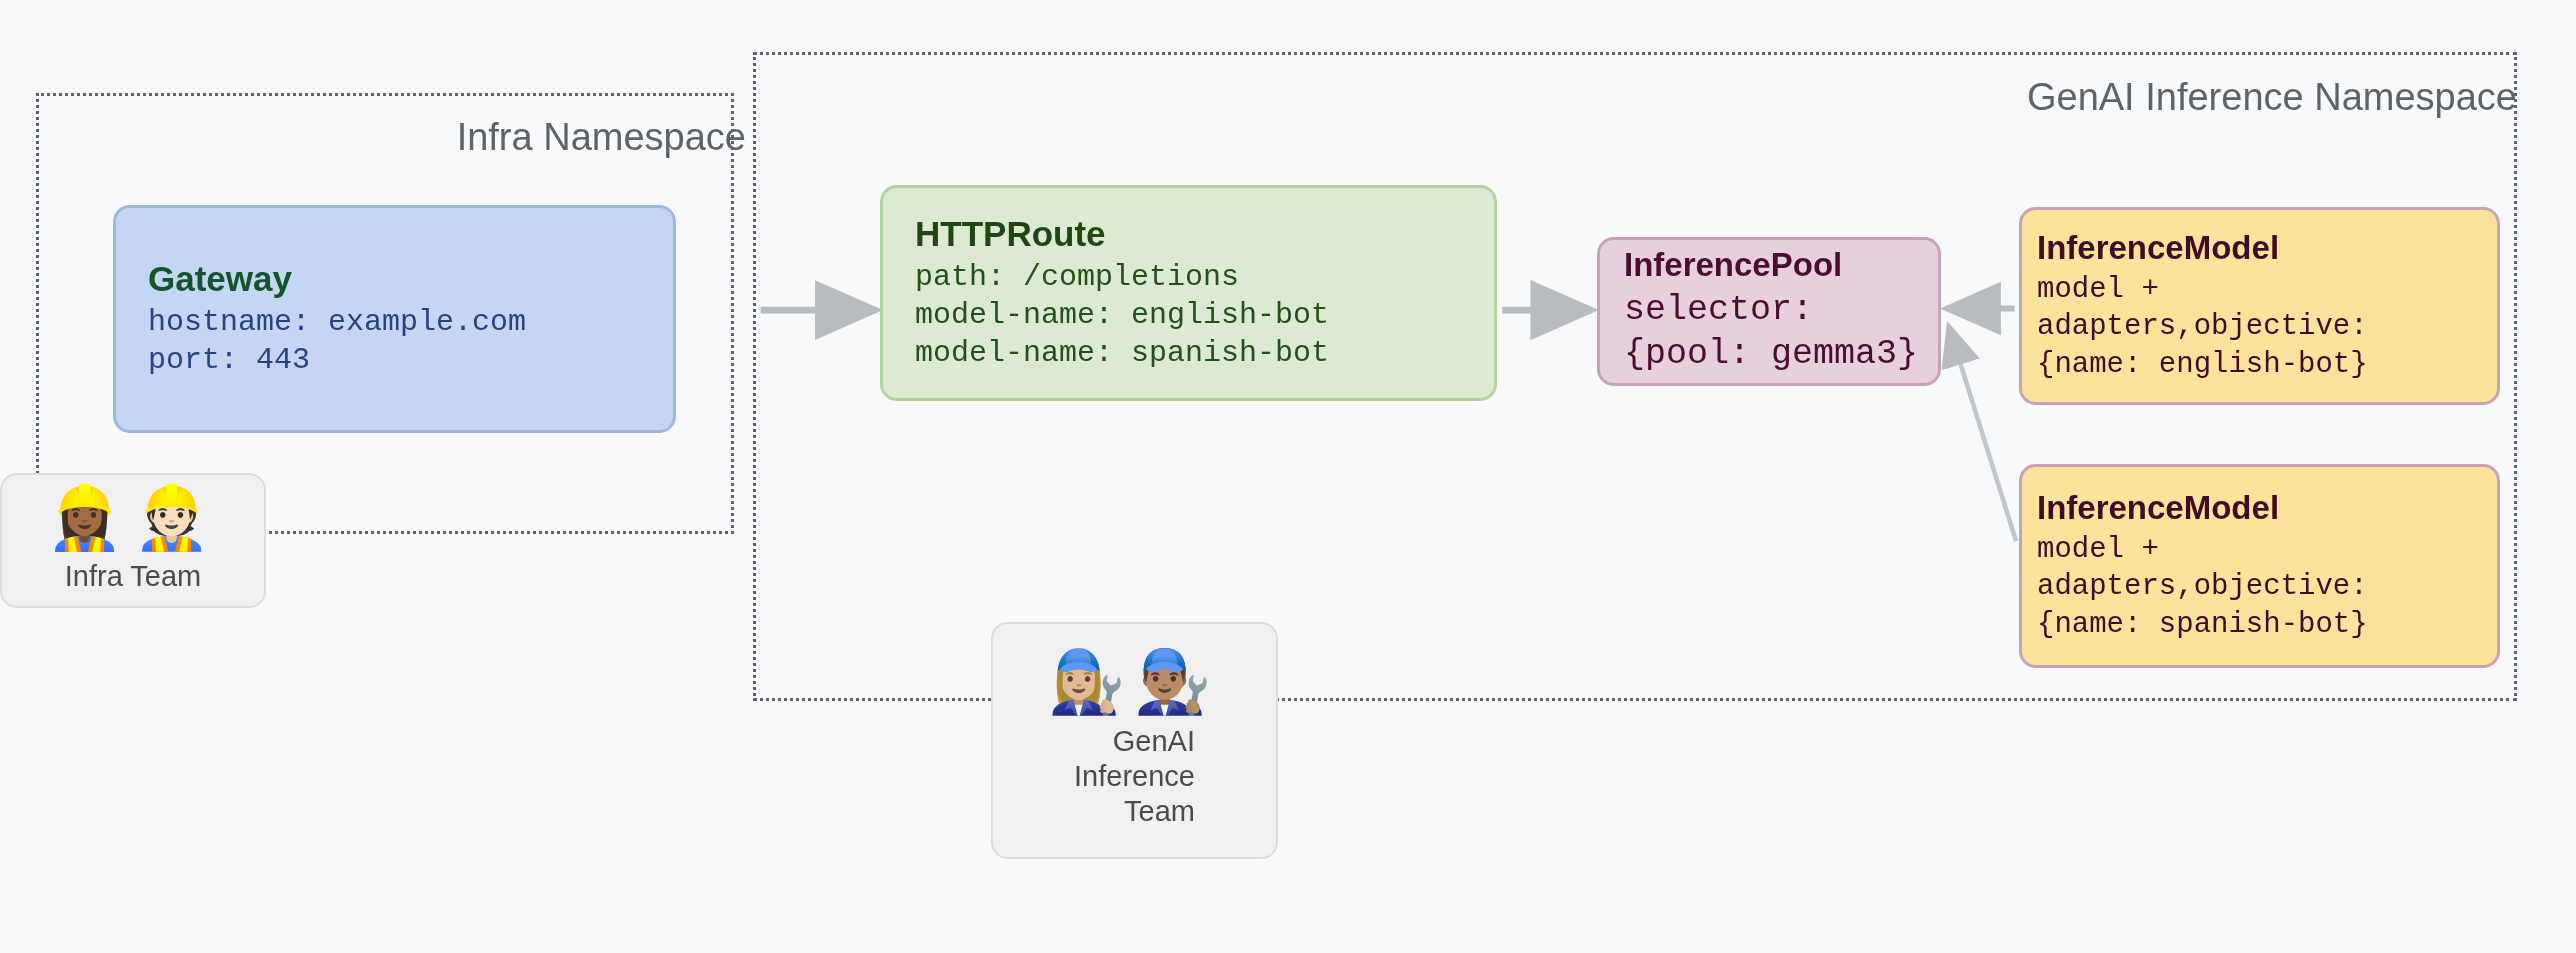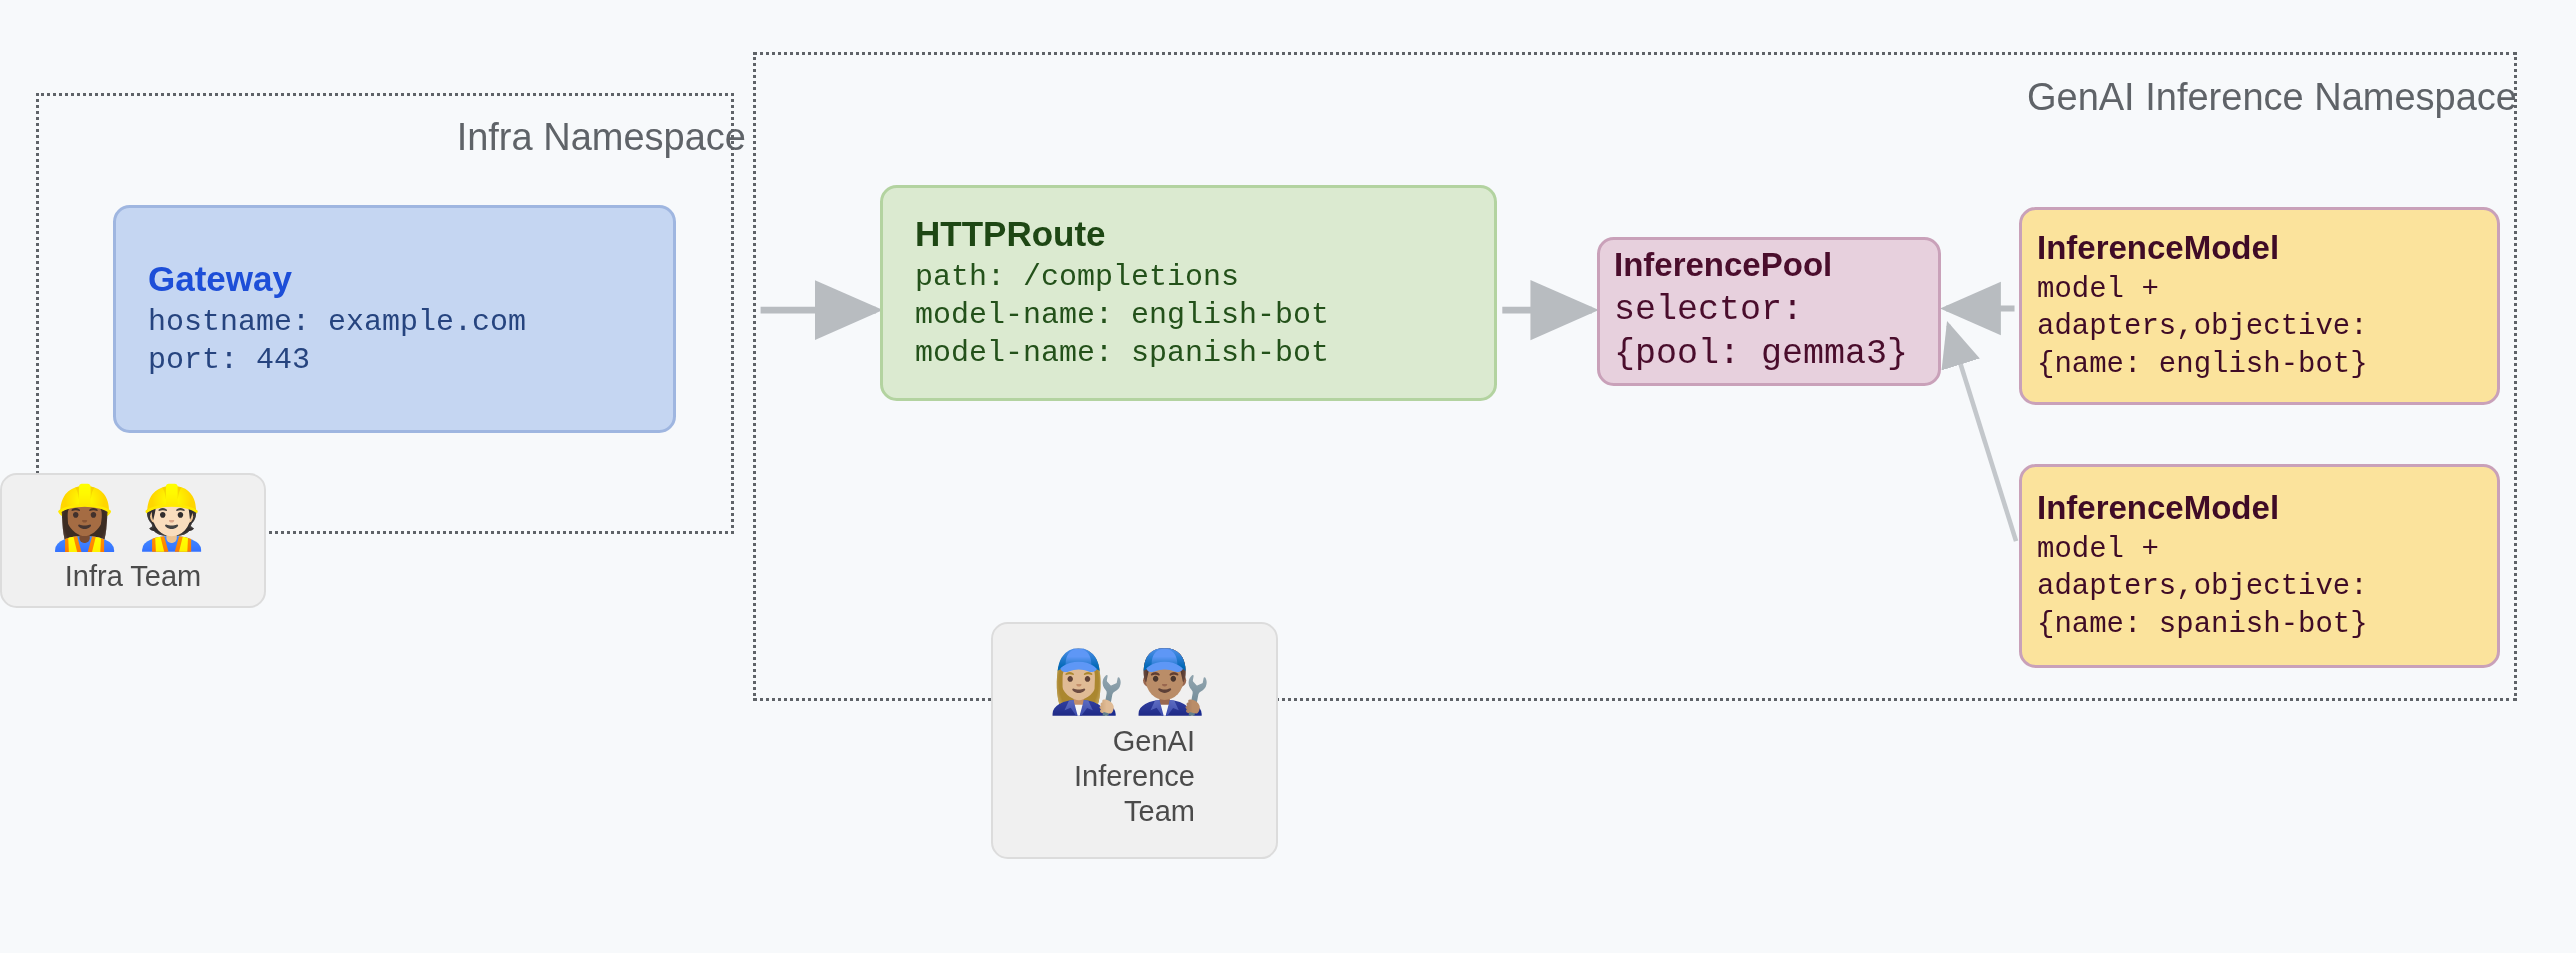--- a/index.html
+++ b/index.html
@@ -61,41 +61,41 @@
     margin:0;
   }
   .card .body{padding-left:32px;padding-right:15px;}
 
   
   #card-gateway{
     left:113px;top:205px;width:563px;height:228px;
     background:#c5d6f2;border-color:#9fb6e0;
     color:#1a3a75;
   }
-  #card-gateway .title{color:#1d4ed8;}
+  #card-gateway .title{color:#14532d;}
   #card-gateway .code{color:#26447f;}
 
   
   #card-httproute{
     left:880px;top:185px;width:617px;height:216px;
     background:#dbead0;border-color:#b3d3a0;
     color:#1d4012;
   }
   #card-httproute .title{color:#1e4714;}
   #card-httproute .code{color:#23511a;}
 
   
   #card-inferencepool{
     left:1597px;top:237px;width:344px;height:149px;
     background:#e7d0dd;border-color:#c9a1b9;
     color:#4a0d2c;
   }
   #card-inferencepool .title{color:#4a0d2c;font-size:33px;}
   #card-inferencepool .code{color:#4a0d2c;font-size:35px;}
-  #card-inferencepool .body{padding-left:14px;}
+  #card-inferencepool .body{padding-left:24px;}
 
   
   .card-model{
     left:2019px;width:481px;
     background:#fbe39c;border-color:#c9a1b9;
     color:#3f0b26;
   }
   .card-model .title{color:#3f0b26;font-size:33px;}
   .card-model .code{color:#3f0b26;font-size:29px;font-family:Liberation Mono, monospace;}
   .card-model .body{padding-left:15px;}

